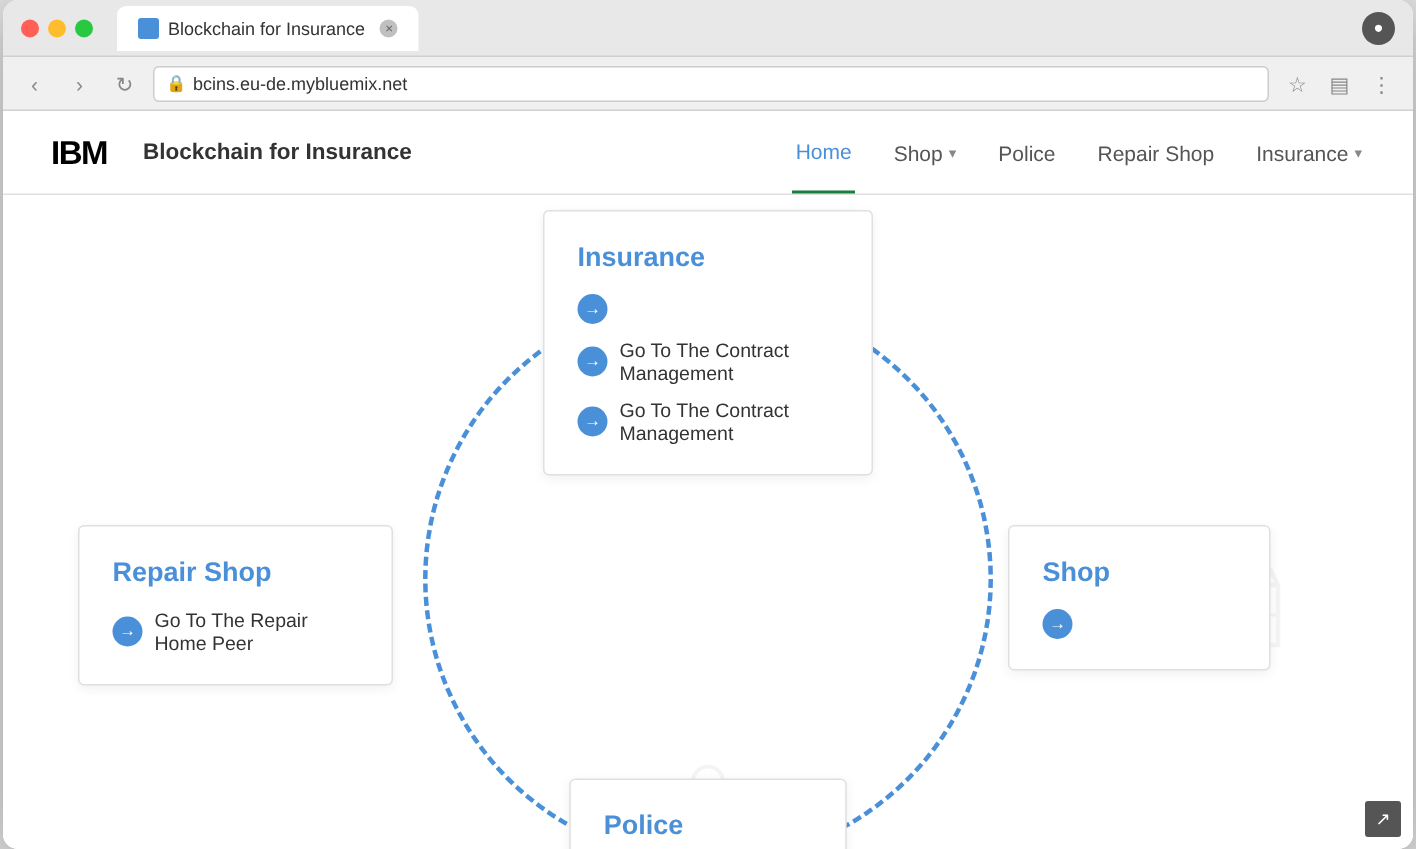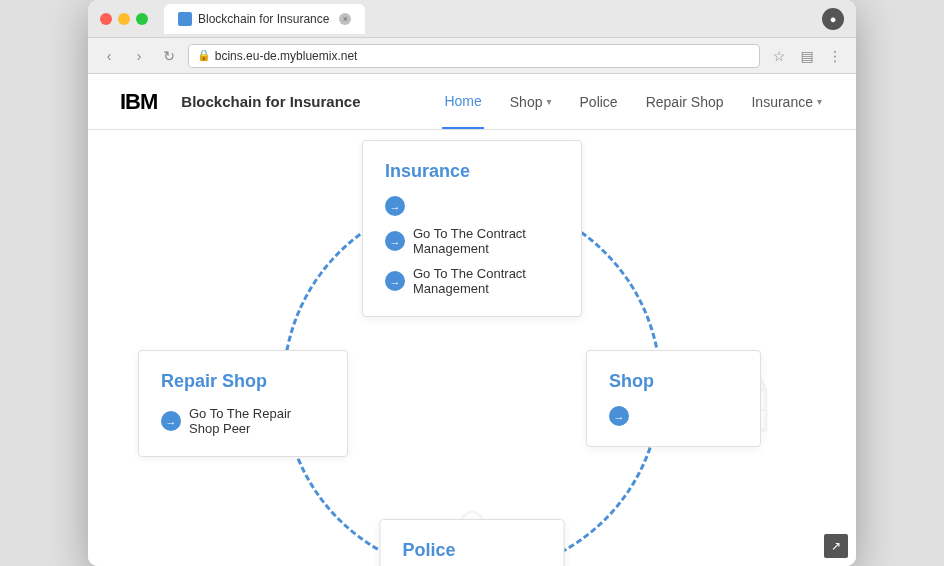--- a/index.html
+++ b/index.html
@@ -7,21 +7,21 @@
     body {
       font-family: -apple-system, BlinkMacSystemFont, 'Helvetica Neue', Arial, sans-serif;
       background: #e0e0e0;
       display: flex;
       justify-content: center;
       align-items: center;
       min-height: 100vh;
     }
 
     .browser-window {
-      width: 768px;
+      width: 940px;
       height: 566px;
       background: #f5f5f5;
       border-radius: 10px;
       box-shadow: 0 10px 40px rgba(0,0,0,0.3);
       overflow: hidden;
       display: flex;
       flex-direction: column;
     }
 
     
@@ -206,21 +206,21 @@
       cursor: pointer;
       height: 100%;
       display: flex;
       align-items: center;
       position: relative;
       padding: 0 2px;
     }
 
     .nav-item.active {
       color: #4a90d9;
-      border-bottom: 2px solid #3b82f6;
+      border-bottom: 2px solid #15803d;
     }
 
     .nav-item .dropdown-arrow {
       font-size: 10px;
       margin-left: 4px;
       color: #888;
     }
 
     
     .main-area {
@@ -453,21 +453,21 @@
         <div class="card-link">
           <div class="link-arrow">→</div>
           <span>Go To The Contract Management</span>
         </div>
       </div>
 
       <div class="card card-repair">
         <div class="card-title">Repair Shop</div>
         <div class="card-link">
           <div class="link-arrow">→</div>
-          <span>Go To The Repair Shop Peer</span>
+          <span>Go To The Repair Home Peer</span>
         </div>
       </div>
 
       <div class="card card-shop">
         <div class="card-title">Shop</div>
         <div class="card-link">
           <div class="link-arrow">→</div>
         </div>
       </div>
 

